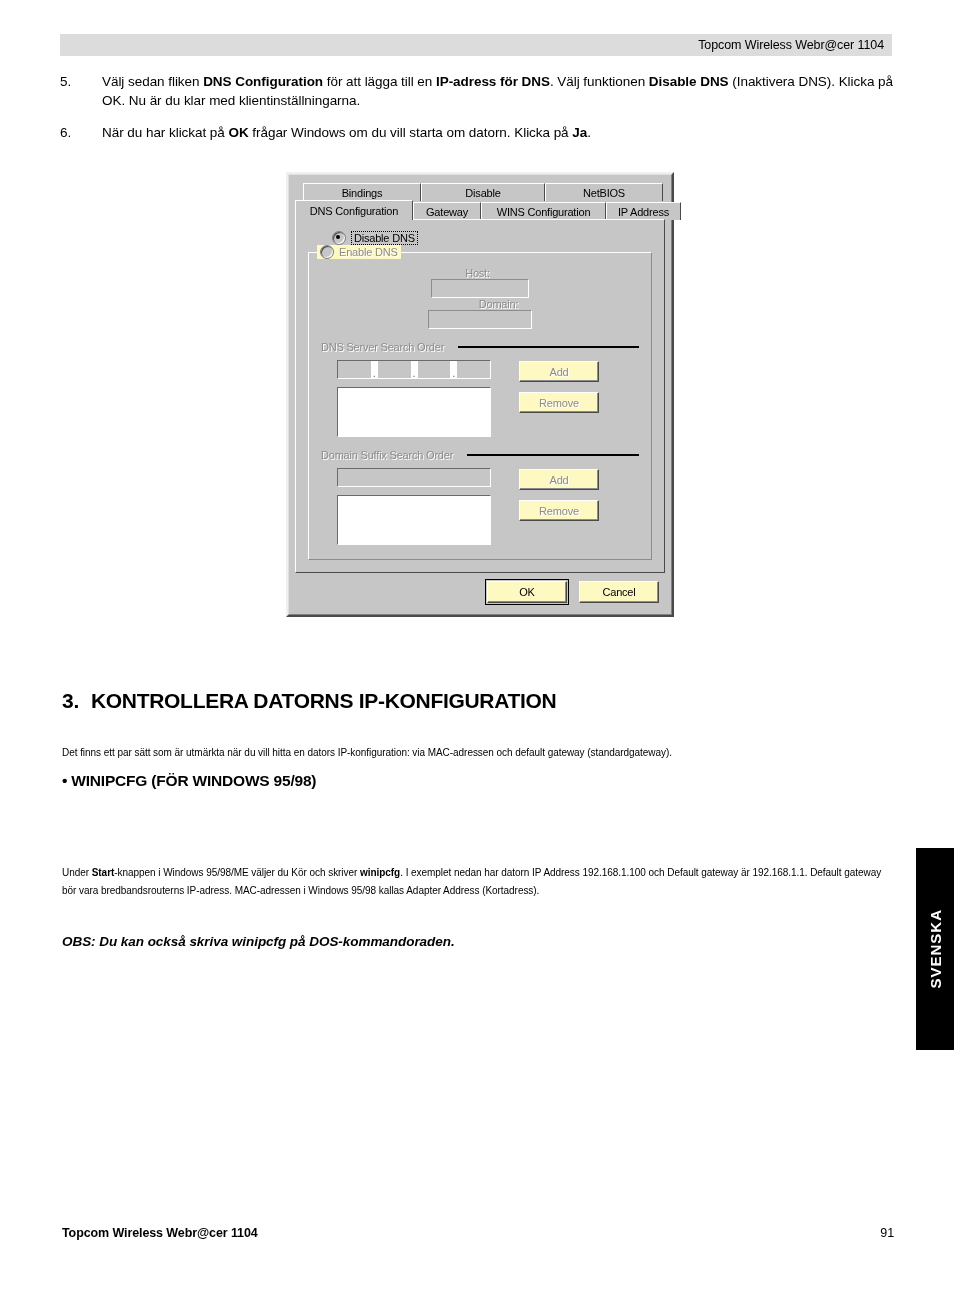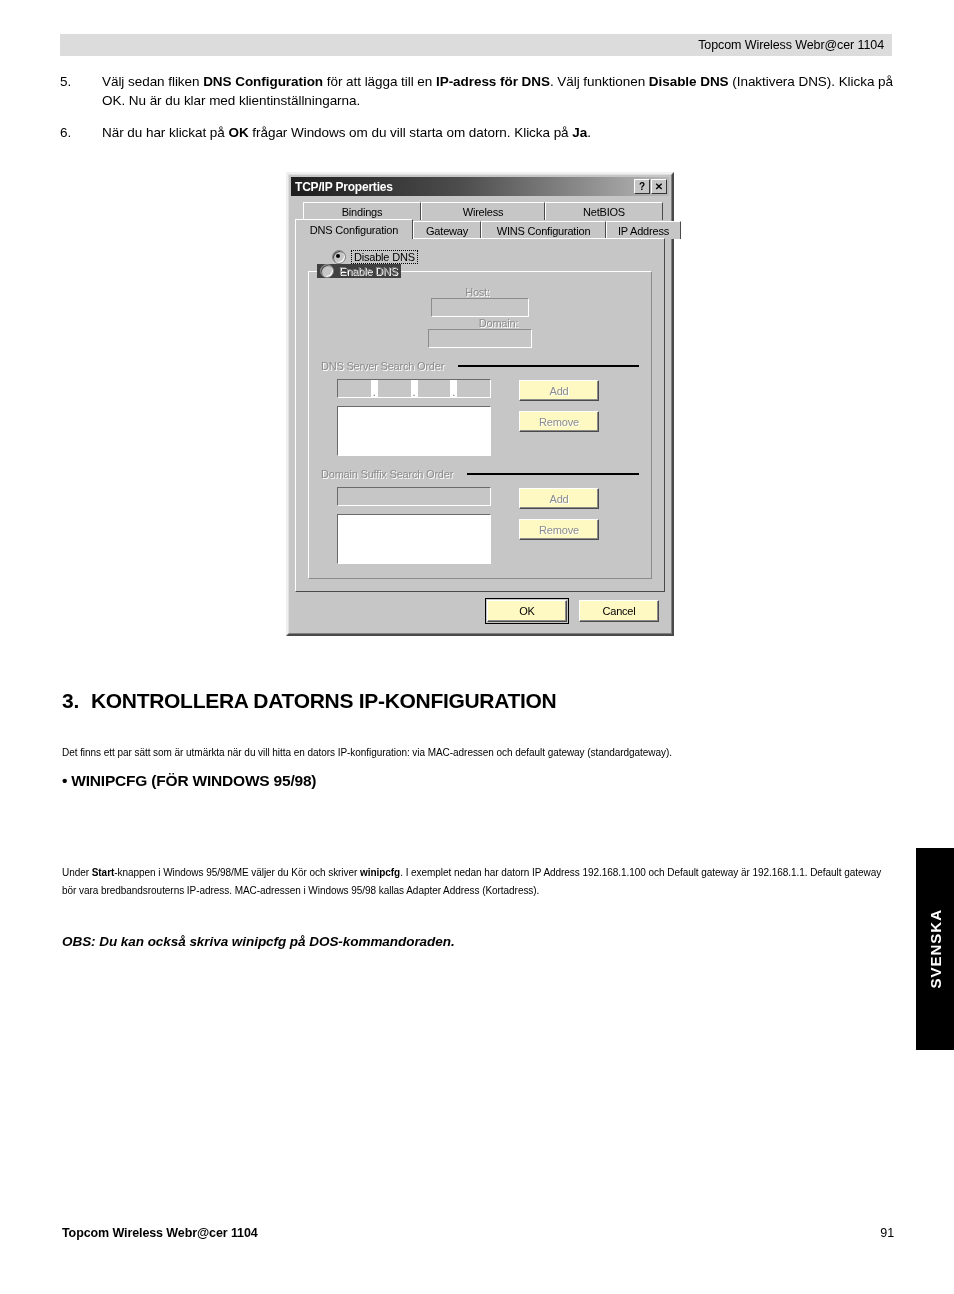--- a/index.html
+++ b/index.html
@@ -207,21 +207,21 @@
     border-left: 1px solid #ffffff;
     border-right: 1px solid #8c8c8c;
     border-bottom: 1px solid #8c8c8c;
     padding: 14px 12px 14px 12px;
     position: relative;
   }
   .gb-legend {
     position: absolute;
     top: -8px;
     left: 8px;
-    background: #404040;
+    background: #fef9c3;
     padding: 0 3px;
     display: flex;
     align-items: center;
   }
 
   .dim { color: #8c8c8c; text-shadow: 1px 1px 0 #ffffff; }
 
   .field-row {
     display: flex;
     align-items: center;
@@ -444,30 +444,25 @@
   </div>
   <div class="step">
     <div class="step-num">6.</div>
     <div class="step-text"><span>När du har klickat på </span><span class="b">OK</span><span> frågar Windows om du vill starta om datorn. Klicka på </span><span class="b">Ja</span><span>.</span></div>
   </div>
 </div>
 
 <div class="dlg">
   <div class="dlg-inner">
 
-    <div class="titlebar">
-      <div class="tb-title">TCP/IP Properties</div>
-      <div class="tb-btn">?</div>
-      <div class="tb-btn">✕</div>
-    </div>
 
     <div class="tabzone">
       <div class="tabrow row1">
         <div class="tab t-bindings">Bindings</div>
-        <div class="tab t-advanced">Wireless</div>
+        <div class="tab t-advanced">Disable</div>
         <div class="tab t-netbios">NetBIOS</div>
       </div>
       <div class="tabrow row2">
         <div class="tab t-dns active">DNS Configuration</div>
         <div class="tab t-gateway">Gateway</div>
         <div class="tab t-wins">WINS Configuration</div>
         <div class="tab t-ip">IP Address</div>
       </div>
     </div>
 

